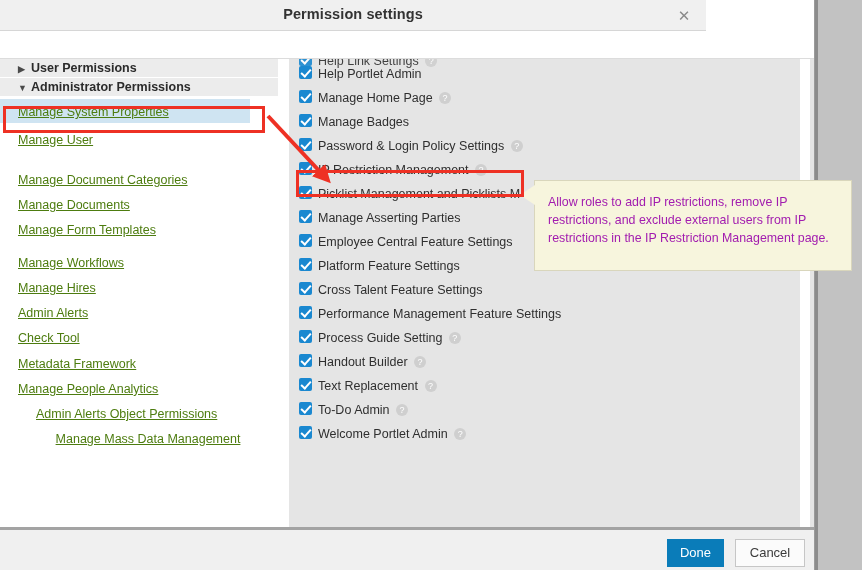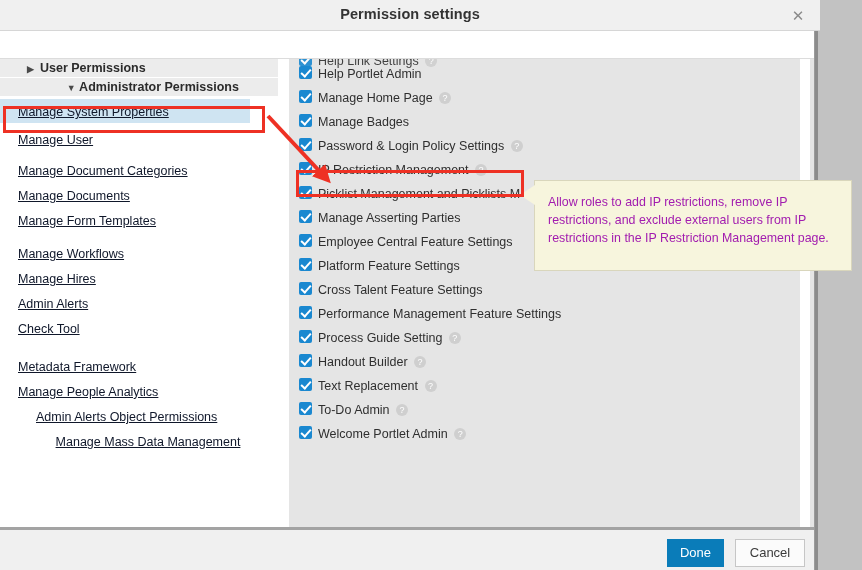--- a/index.html
+++ b/index.html
@@ -36,21 +36,21 @@
   
   #dialog {
     position: absolute;
     left: 0; top: 0; width: 815px; height: 570px;
     background: #ffffff;
     border-right: 1px solid #9b9b9b;
   }
 
   
   #titlebar {
-    position: absolute; left: 0; top: 0; width: 820px; height: 31px;
+    position: absolute; left: 0; top: 0; width: 706px; height: 31px;
     background: #f0f0f0;
     border-bottom: 1px solid #d6d6d6;
   }
   #dialog-title {
     position: absolute;
     left: 0; right: 0; top: 6px;
     text-align: center;
     font-size: 14.5px;
     font-weight: bold;
     color: #333333;
@@ -111,21 +111,21 @@
     overflow: hidden;
   }
   #left-pane-inner { position: absolute; left: 0; top: 0; width: 278px; }
   .group-row {
     position: relative;
     height: 18px;
     background: #ececec;
     font-size: 12.5px;
     font-weight: bold;
     color: #2b2b2b;
-    padding-left: 27px;
+    padding-left: 18px;
     line-height: 18px;
     cursor: pointer;
     white-space: nowrap;
   }
   .group-row .caret {
     display: inline-block;
     width: 10px;
     font-size: 9px;
     color: #4a4a4a;
     margin-right: 3px;
@@ -133,21 +133,21 @@
   .perm-link-row {
     position: relative;
     height: 24px;
     line-height: 24px;
     padding-left: 18px;
     white-space: nowrap;
   }
   .perm-link-row.selected { background: #cfe4f2; width: 250px; }
   .perm-link {
     font-size: 12.5px;
-    color: #0f172a;
+    color: #4d7c0f;
     text-decoration: underline;
     cursor: pointer;
   }
   #left-scroll-track {
     position: absolute;
     left: 278px; top: 0; width: 11px; height: 469px;
     background: #ffffff;
   }
 
   
@@ -290,52 +290,52 @@
 
   <div id="body-area">
 
     <div id="left-pane">
       <div id="left-pane-inner">
 
         <div class="group-row">
           <span class="caret">▶</span><span>User Permissions</span>
         </div>
 
-        <div class="group-row" style="margin-top:1px;text-align:center;">
+        <div class="group-row" style="margin-top:1px;">
           <span class="caret">▼</span><span>Administrator Permissions</span>
         </div>
 
         <div class="perm-link-row selected" style="margin-top:3px;">
           <span class="perm-link">Manage System Properties</span>
         </div>
         <div class="perm-link-row" style="margin-top:4px;text-decoration:underline;">
           <span class="perm-link">Manage User</span>
         </div>
-        <div class="perm-link-row" style="margin-top:7px;">
+        <div class="perm-link-row" style="margin-top:16px;">
           <span class="perm-link">Manage Document Categories</span>
         </div>
         <div class="perm-link-row" style="margin-top:1px;">
           <span class="perm-link">Manage Documents</span>
         </div>
         <div class="perm-link-row" style="margin-top:1px;">
           <span class="perm-link">Manage Form Templates</span>
         </div>
         <div class="perm-link-row" style="margin-top:9px;">
           <span class="perm-link">Manage Workflows</span>
         </div>
         <div class="perm-link-row" style="margin-top:1px;">
           <span class="perm-link">Manage Hires</span>
         </div>
         <div class="perm-link-row" style="margin-top:1px;">
           <span class="perm-link">Admin Alerts</span>
         </div>
         <div class="perm-link-row" style="margin-top:1px;">
           <span class="perm-link">Check Tool</span>
         </div>
-        <div class="perm-link-row" style="margin-top:14px;text-decoration:underline;">
+        <div class="perm-link-row" style="margin-top:2px;text-decoration:underline;">
           <span class="perm-link">Metadata Framework</span>
         </div>
         <div class="perm-link-row" style="margin-top:1px;">
           <span class="perm-link">Manage People Analytics</span>
         </div>
         <div class="perm-link-row" style="margin-top:1px;padding-left:36px;">
           <span class="perm-link">Admin Alerts Object Permissions</span>
         </div>
         <div class="perm-link-row" style="margin-top:1px;text-align:center;">
           <span class="perm-link">Manage Mass Data Management</span>

